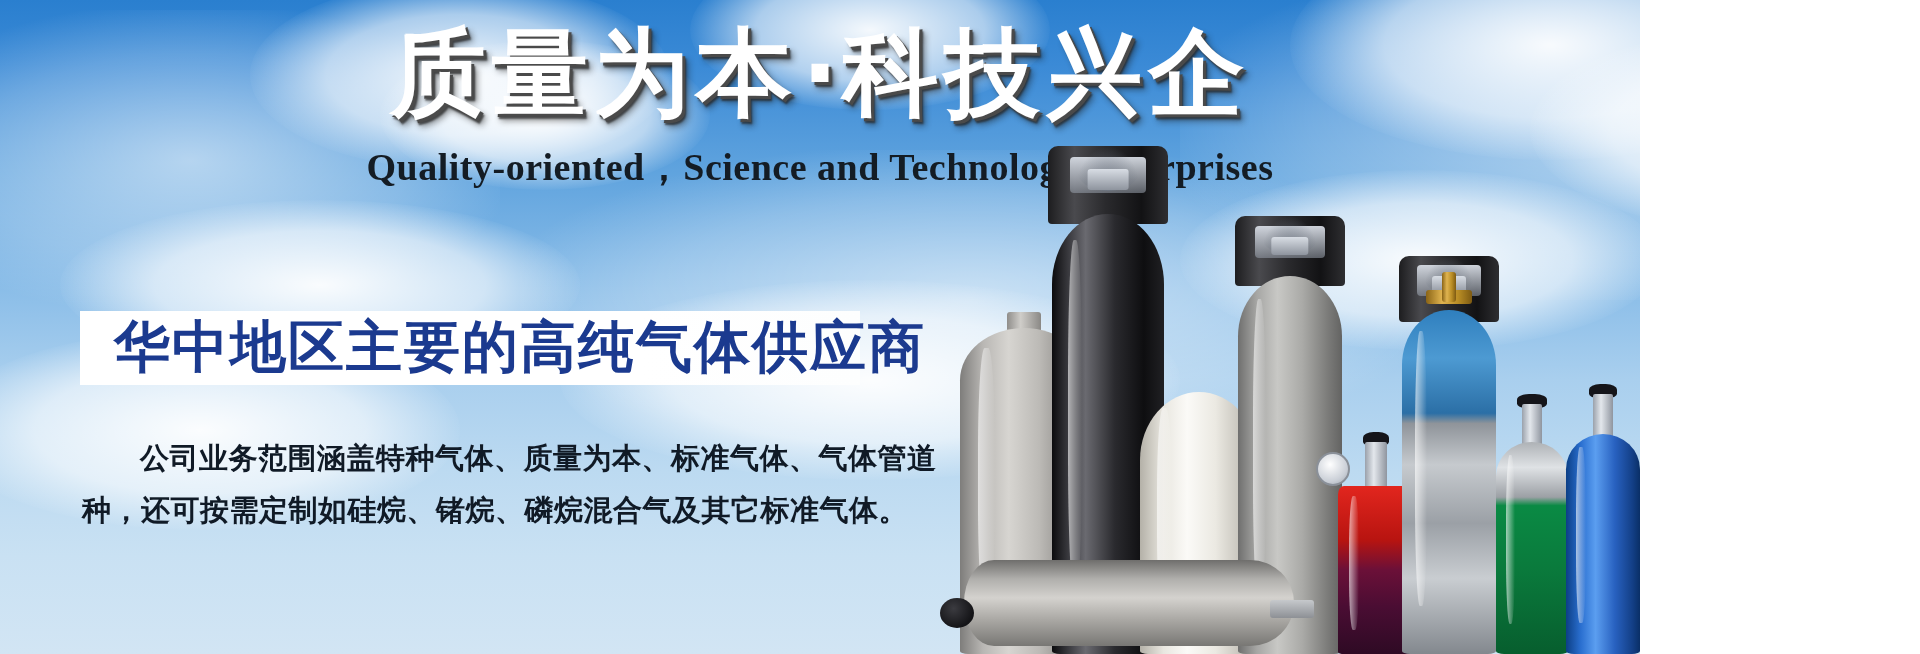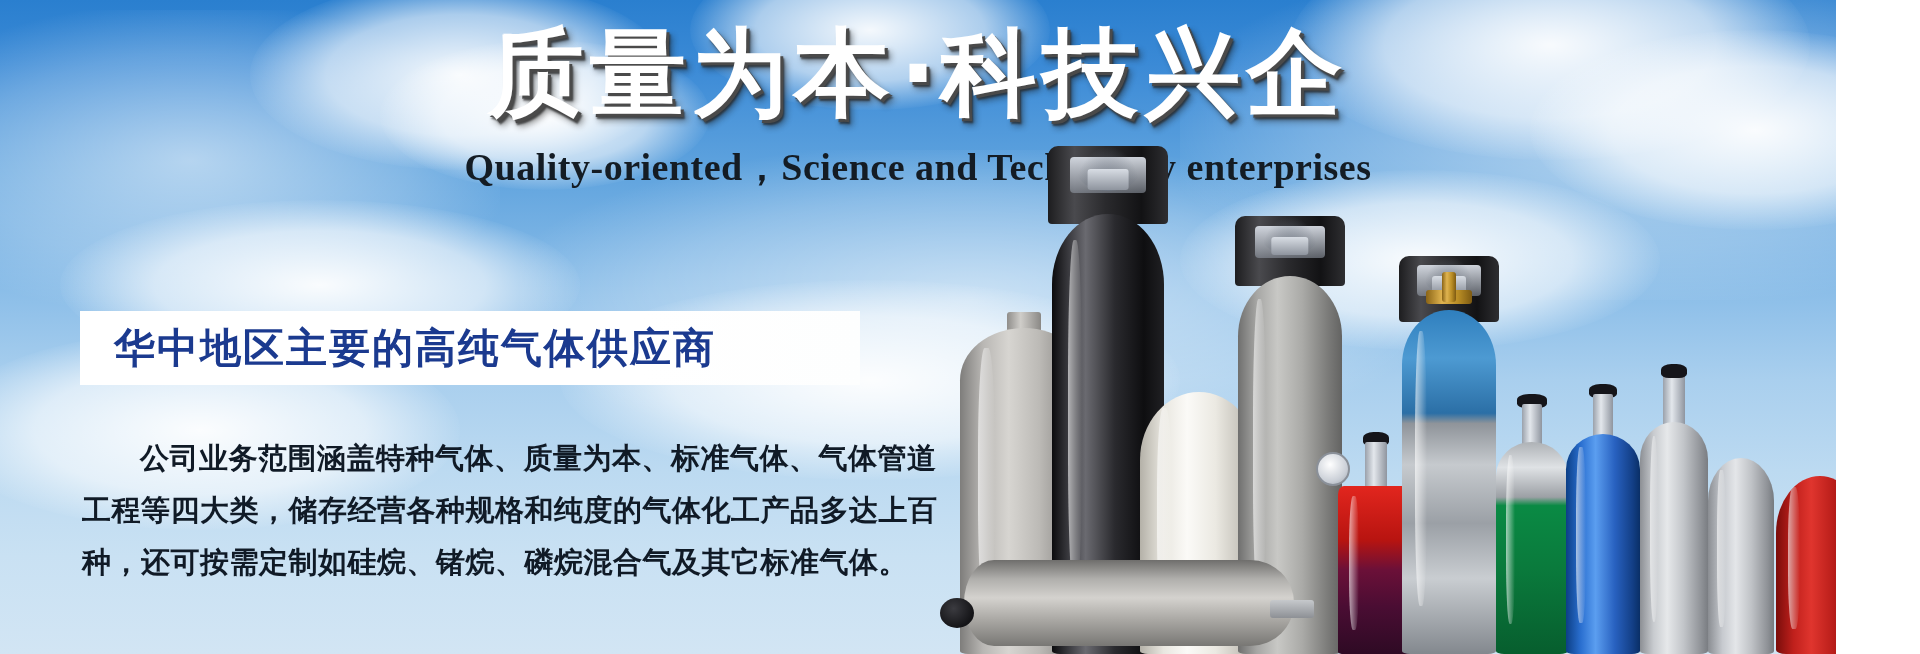--- a/index.html
+++ b/index.html
@@ -1,21 +1,21 @@
 <!DOCTYPE html>
 <html><head>
 <meta charset="utf-8">
 <style>
   * { margin:0; padding:0; box-sizing:border-box; }
   html,body { background:#fff; }
   body { font-family:"Liberation Sans", sans-serif; }
 
   #banner {
     position:relative;
-    width:1836px; height:654px;
+    width:1640px; height:654px;
     overflow:hidden;
     background:
       linear-gradient(to bottom,
         #2a7fcf 0%,
         #3b8ad6 10%,
         #5fa3de 26%,
         #8abde8 44%,
         #a9cfee 58%,
         #bcdaf1 72%,
         #c9e1f3 85%,
@@ -71,21 +71,21 @@
   #tagline-box {
     position:absolute;
     left:80px; top:311px;
     width:780px; height:74px;
     background:linear-gradient(to right,#ffffff 0%,#ffffff 72%,#fdfefe 100%);
     display:flex; align-items:center;
   }
   #tagline-text {
     font-family:"DejaVu Sans", sans-serif;
     font-weight:700;
-    font-size:41px;
+    font-size:56px;
     letter-spacing:2px;
     color:#1b3a8f;
     padding-left:34px;
     white-space:nowrap;
   }
 
   
   #paragraph {
     position:absolute;
     left:82px; top:432px;
@@ -188,21 +188,20 @@
   </div>
 
   <div id="subtitle">Quality-oriented，Science and Technology enterprises</div>
 
   <div id="tagline-box">
     <span id="tagline-text">华中地区主要的高纯气体供应商</span>
   </div>
 
   <div id="paragraph">
     <div class="line indent">公司业务范围涵盖特种气体、质量为本、标准气体、气体管道</div>
-    <div class="line">工程等四大类，储存经营各种规格和纯度的气体化工产品多达上百</div>
     <div class="line">种，还可按需定制如硅烷、锗烷、磷烷混合气及其它标准气体。</div>
   </div>
 
   <div id="cylinders">
 
     <div class="cyl" style="left:20px; width:128px; height:330px;">
       <div class="neck" style="bottom:320px; width:34px; height:22px; background:linear-gradient(to right,#8f8d8a,#cfcdc9 40%,#8a8885);"></div>
       <div class="body" style="height:326px; background:linear-gradient(to right,#7e7d7b 0%,#b9b7b4 18%,#d7d5d1 38%,#bcbab6 62%,#8b8986 86%,#6f6e6c 100%);"></div>
     </div>
 

